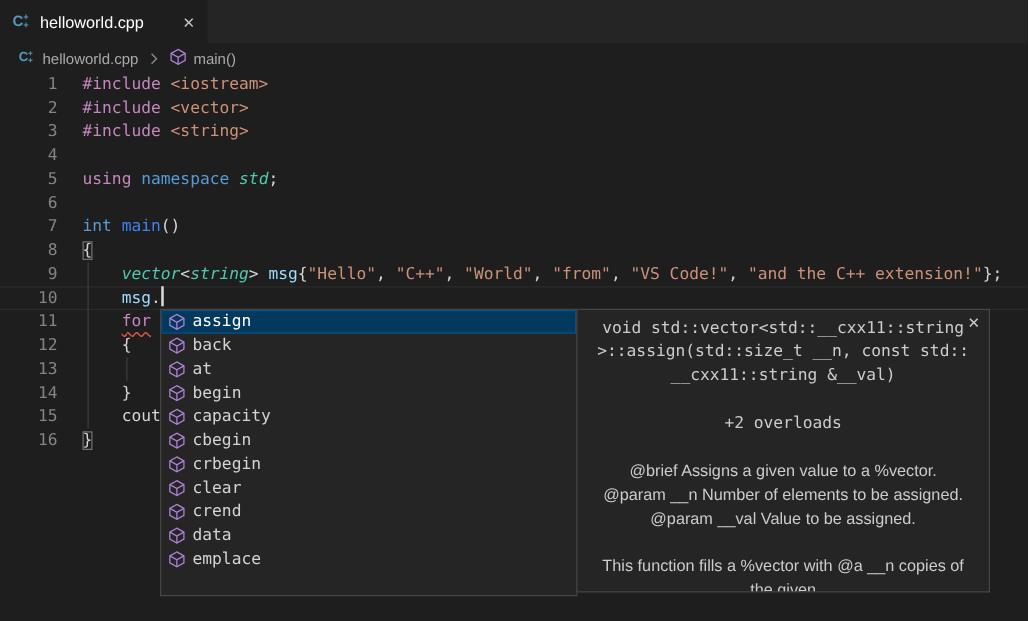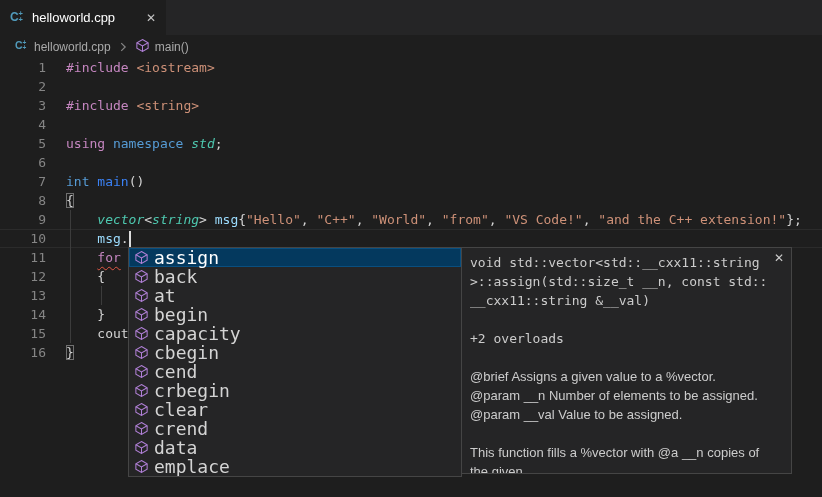--- a/index.html
+++ b/index.html
@@ -43,32 +43,32 @@
   .cursor{display:inline-block;width:2px;height:16px;background:#dcdcdc;vertical-align:middle;margin-top:-2px;}
   .guide{position:absolute;width:1px;background:#3c3c3c;}
   
   .suggest{position:absolute;left:128px;top:247px;display:flex;z-index:10;}
   .suggest-list{
     width:334px;background:#252526;border:1px solid #454545;box-sizing:border-box;
     height:230px;overflow:hidden;
   }
   .sitem{
     height:19px;display:flex;align-items:center;gap:5px;padding-left:5px;
-    color:#d4d4d4;font-family:"DejaVu Sans Mono","Liberation Mono",monospace;font-size:18px;
+    color:#d4d4d4;font-family:"DejaVu Sans Mono","Liberation Mono",monospace;font-size:13px;
     cursor:pointer;white-space:nowrap;
   }
   .sitem.selected{background:#04395e;color:#ffffff;box-shadow:inset 0 0 0 1px rgba(14,99,156,.55);}
   .sitem .micon{flex:none;display:flex;align-items:center;}
   
   .docs{
     width:331px;margin-left:-1px;background:#252526;border:1px solid #454545;
     box-sizing:border-box;height:227px;position:relative;overflow:hidden;
     padding:5px 8px 0 8px;
   }
-  .docline{height:19px;line-height:19px;color:#cccccc;font-size:13px;white-space:pre;overflow:hidden;}
+  .docline{height:19px;line-height:19px;color:#cccccc;font-size:13px;white-space:pre;overflow:hidden;text-align:center;}
   .docline.mono{font-family:"DejaVu Sans Mono","Liberation Mono",monospace;}
   .docs-close{
     position:absolute;top:3px;right:7px;color:#cccccc;font-size:12px;cursor:pointer;
     font-family:"Liberation Sans",sans-serif;
   }
   .chev{display:flex;align-items:center;}
 </style>
 </head>
 <body>
 
@@ -105,21 +105,21 @@
         <path d="M8 1.6 L14 5 L14 11 L8 14.4 L2 11 L2 5 Z" fill="none" stroke="#b180d7" stroke-width="1.1"></path>
         <path d="M2 5 L8 8.4 L14 5 M8 8.4 L8 14.4" fill="none" stroke="#b180d7" stroke-width="1.1"></path>
       </svg>
   </span>
   <span class="crumb">main()</span>
 </div>
 
 <div class="editor">
   <div>
       <div class="row"><span class="gutter">1</span><span class="code"><span class="tok kw">#include</span><span class="tok pl"> </span><span class="tok str">&lt;iostream&gt;</span></span></div>
-      <div class="row"><span class="gutter">2</span></div>
+      <div class="row"><span class="gutter">2</span><span class="code"><span class="tok kw">#include</span><span class="tok pl"> </span><span class="tok str">&lt;vector&gt;</span></span></div>
       <div class="row"><span class="gutter">3</span><span class="code"><span class="tok kw">#include</span><span class="tok pl"> </span><span class="tok str">&lt;string&gt;</span></span></div>
       <div class="row"><span class="gutter">4</span><span class="code"></span></div>
       <div class="row"><span class="gutter">5</span><span class="code"><span class="tok kw">using</span><span class="tok pl"> </span><span class="tok kw2">namespace</span><span class="tok pl"> </span><span class="tok type">std</span><span class="tok pl">;</span></span></div>
       <div class="row"><span class="gutter">6</span><span class="code"></span></div>
       <div class="row"><span class="gutter">7</span><span class="code"><span class="tok kw2">int</span><span class="tok pl"> </span><span class="tok fn">main</span><span class="tok pl">()</span></span></div>
       <div class="row"><span class="gutter">8</span><span class="code"><span class="tok pl bx">{</span></span></div>
       <div class="row"><span class="gutter">9</span><span class="code"><span class="tok pl">    </span><span class="tok type">vector</span><span class="tok pl">&lt;</span><span class="tok type">string</span><span class="tok pl">&gt; </span><span class="tok var">msg</span><span class="tok pl">{</span><span class="tok str">"Hello"</span><span class="tok pl">, </span><span class="tok str">"C++"</span><span class="tok pl">, </span><span class="tok str">"World"</span><span class="tok pl">, </span><span class="tok str">"from"</span><span class="tok pl">, </span><span class="tok str">"VS Code!"</span><span class="tok pl">, </span><span class="tok str">"and the C++ extension!"</span><span class="tok pl">};</span></span></div>
       <div class="row current"><span class="gutter">10</span><span class="code"><span class="tok pl">    </span><span class="tok var">msg</span><span class="tok pl">.</span><span class="cursor"></span></span></div>
       <div class="row"><span class="gutter">11</span><span class="code"><span class="tok pl">    </span><span class="tok kw sq">for</span></span></div>
       <div class="row"><span class="gutter">12</span><span class="code"><span class="tok pl">    {</span></span></div>
@@ -188,29 +188,20 @@
         </span>
         <span>cbegin</span>
       </div>
       <div class="sitem">
         <span class="micon">
           <svg width="15" height="15" viewBox="0 0 16 16">
             <path d="M8 1.6 L14 5 L14 11 L8 14.4 L2 11 L2 5 Z" fill="none" stroke="#b180d7" stroke-width="1.1"></path>
             <path d="M2 5 L8 8.4 L14 5 M8 8.4 L8 14.4" fill="none" stroke="#b180d7" stroke-width="1.1"></path>
           </svg>
         </span>
-        <span>cend</span>
-      </div>
-      <div class="sitem">
-        <span class="micon">
-          <svg width="15" height="15" viewBox="0 0 16 16">
-            <path d="M8 1.6 L14 5 L14 11 L8 14.4 L2 11 L2 5 Z" fill="none" stroke="#b180d7" stroke-width="1.1"></path>
-            <path d="M2 5 L8 8.4 L14 5 M8 8.4 L8 14.4" fill="none" stroke="#b180d7" stroke-width="1.1"></path>
-          </svg>
-        </span>
         <span>crbegin</span>
       </div>
       <div class="sitem">
         <span class="micon">
           <svg width="15" height="15" viewBox="0 0 16 16">
             <path d="M8 1.6 L14 5 L14 11 L8 14.4 L2 11 L2 5 Z" fill="none" stroke="#b180d7" stroke-width="1.1"></path>
             <path d="M2 5 L8 8.4 L14 5 M8 8.4 L8 14.4" fill="none" stroke="#b180d7" stroke-width="1.1"></path>
           </svg>
         </span>
         <span>clear</span>

